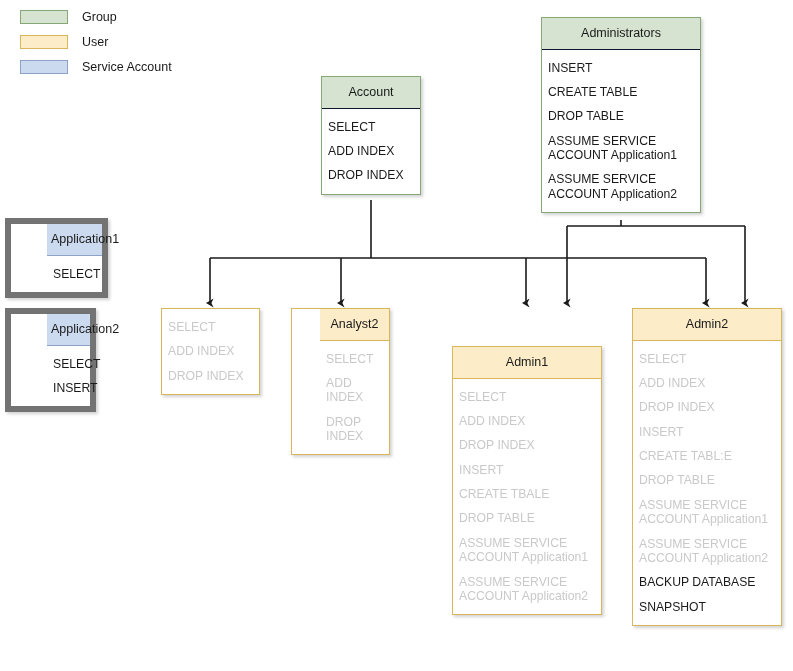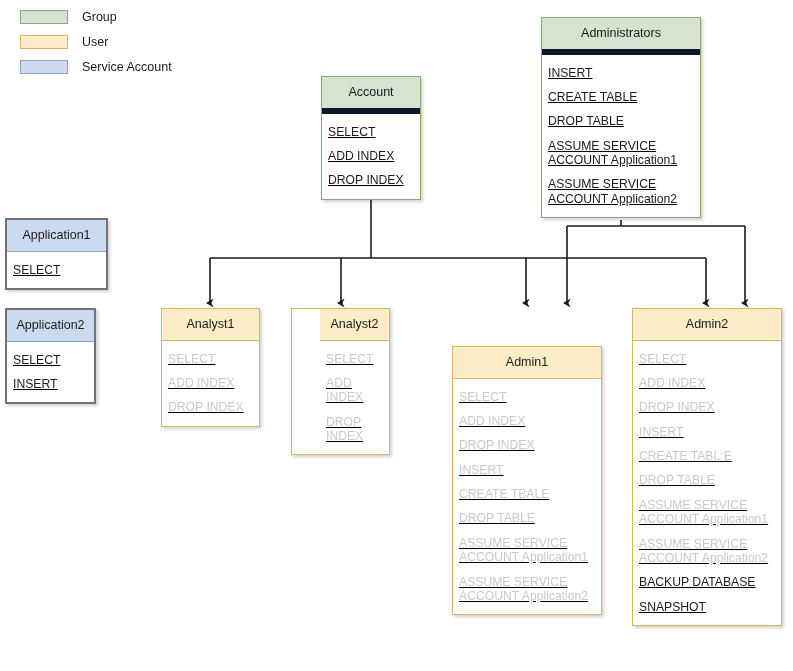--- a/index.html
+++ b/index.html
@@ -53,37 +53,36 @@
 
   
   .node {
     position: absolute;
     box-sizing: border-box;
     background: #ffffff;
     box-shadow: 2px 2px 3px rgba(0,0,0,0.18);
   }
   .node.group   { border: 1px solid #86a878; }
   .node.user    { border: 1px solid #d7b65d; }
-  .node.service { border: 2px solid #737373; }
+  .node.service { border: 6px solid #737373; padding-left: 36px; }
 
   .node-header {
     box-sizing: border-box;
     text-align: center;
     font-size: 12.5px;
     color: #1a1a1a;
     line-height: 1;
     padding: 9px 4px 9px 4px;
   }
-  .node.group   > .node-header { background: #d5e3d0; border-bottom: 6px solid #0f172a; }
+  .node.group   > .node-header { background: #d5e3d0; border-bottom: 1px solid #0f172a; }
   .node.user    > .node-header { background: #fcecc8; border-bottom: 1px solid #d7b65d; }
   .node.service > .node-header { background: #ccdaef; border-bottom: 1px solid #8ba3c7; }
 
   .node-body {
     padding: 6px 5px 6px 6px;
-    text-decoration: underline;
   }
   .perm {
     font-size: 12.2px;
     color: #1a1a1a;
     line-height: 1.18;
     padding: 5px 0 5px 0;
     white-space: pre-line;
   }
   .perm.inherited {
     color: #c9c9c9;
@@ -175,21 +174,20 @@
 
   <div class="node service" style="left:5px; top:308px; width:91px;">
     <div class="node-header">Application2</div>
     <div class="node-body">
       <div class="perm">SELECT</div>
       <div class="perm">INSERT</div>
     </div>
   </div>
 
   <div class="node user" style="left:161px; top:308px; width:99px;">
-    <div class="node-header">Analyst1</div>
     <div class="node-body">
       <div class="perm inherited">SELECT</div>
       <div class="perm inherited">ADD INDEX</div>
       <div class="perm inherited">DROP INDEX</div>
     </div>
   </div>
 
   <div class="node user" style="left:291px; top:308px; width:99px;padding-left:28px;">
     <div class="node-header">Analyst2</div>
     <div class="node-body">

